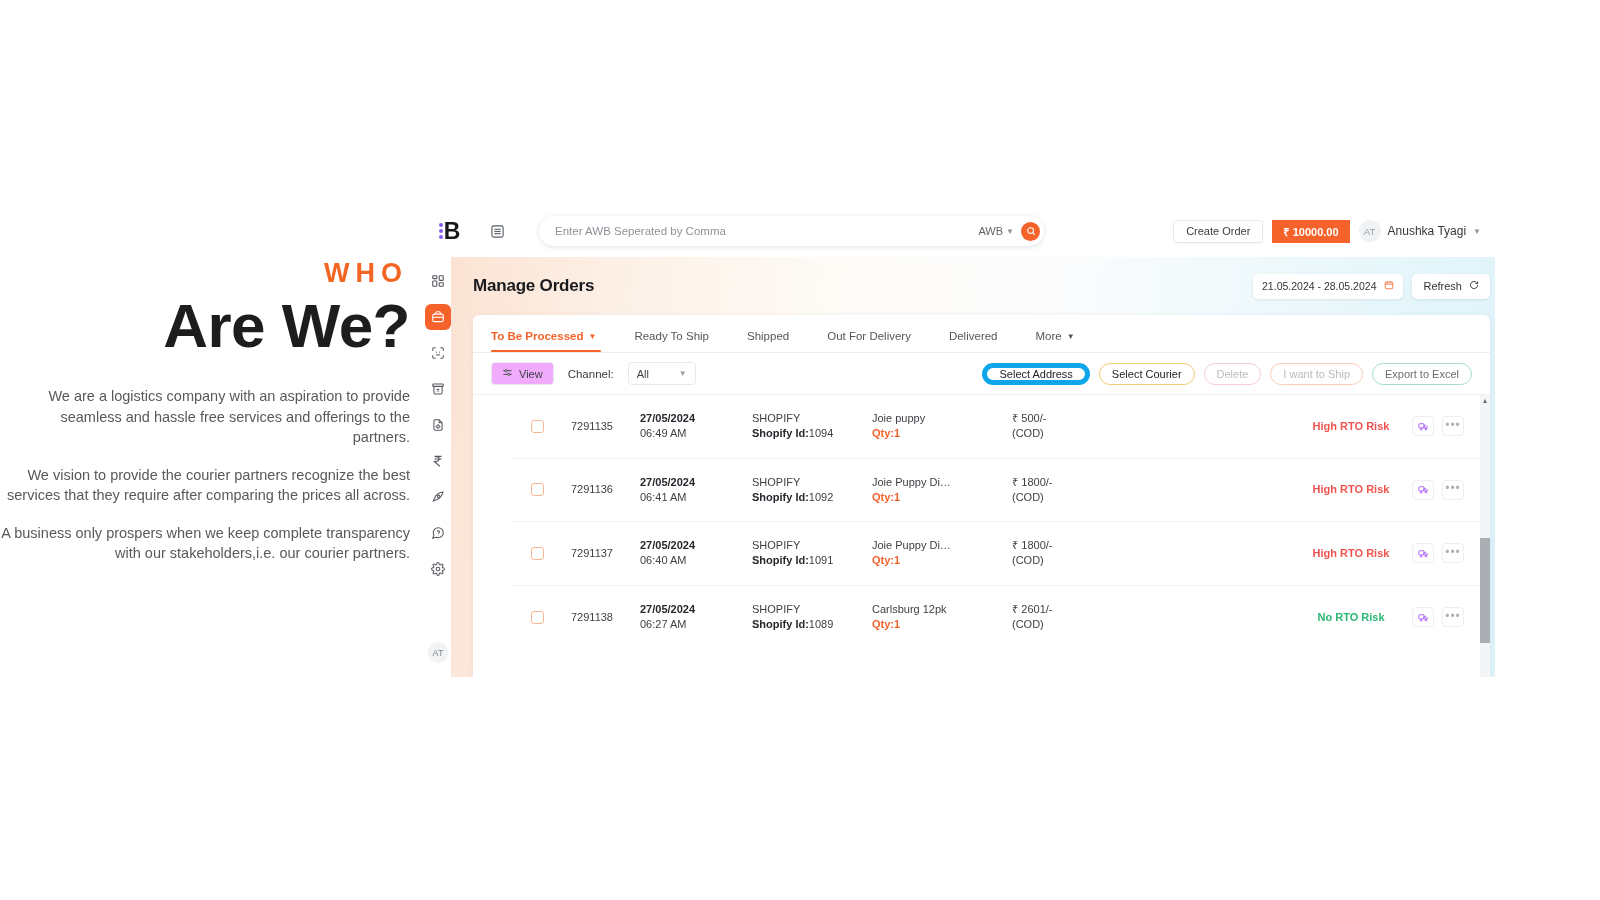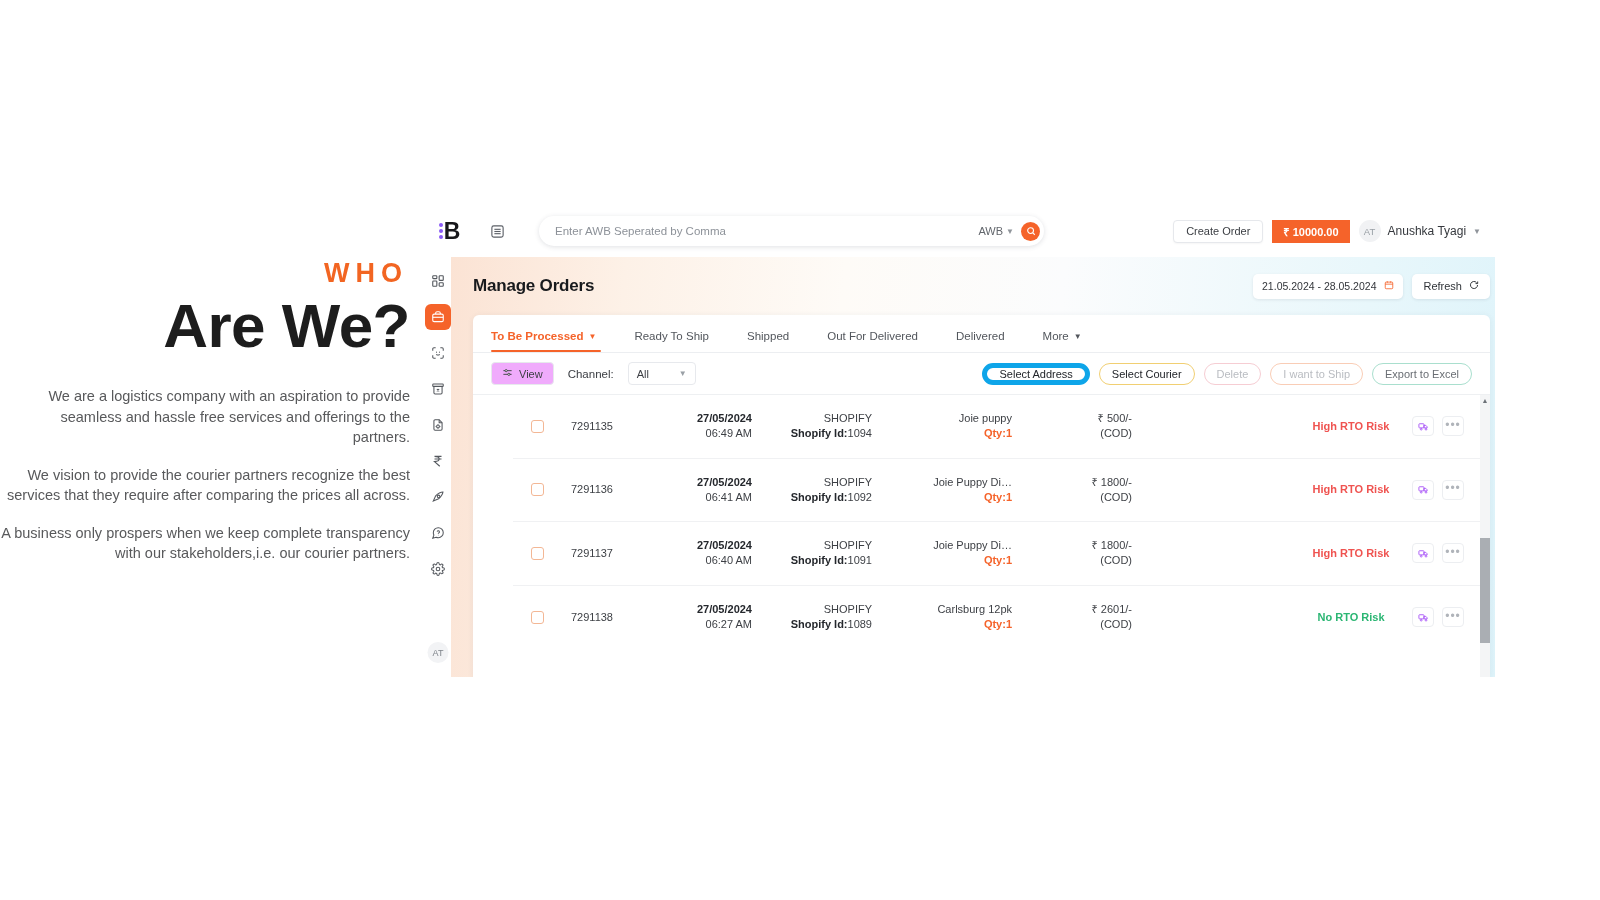--- a/index.html
+++ b/index.html
@@ -199,21 +199,21 @@
   .rows { padding-right: 10px; }
   .row {
     height: 63.5px; display:flex; align-items:center;
     border-bottom:1px solid #f0f1f3; padding: 0 6px 0 18px; margin-left: 40px;
   }
   .row:last-child { border-bottom:none; }
   .cb {
     width:13px;height:13px;border:1.4px solid #f3b795;border-radius:3px;background:#fff;
     flex:0 0 13px;
   }
-  .c { text-align:right; font-size:11px; color:#3c3f44; line-height:1.35; }
+  .c { text-align:left; font-size:11px; color:#3c3f44; line-height:1.35; }
   .c-id   { width: 96px; text-align:center; }
   .c-date { width: 112px; }
   .c-chan { width: 120px; }
   .c-prod { width: 140px; }
   .c-amt  { width: 120px; }
   .c-gap  { width: 158px; }
   .c-rto  { width: 122px; text-align:center; font-size:11px; font-weight:600; }
   .c-act  { flex:1; display:flex; align-items:center; justify-content:flex-end; gap:8px; padding-right: 10px;}
   .strong { font-weight:700; color:#25282d; }
   .qty { color:#F5632A; font-weight:700; }
@@ -403,21 +403,21 @@
               <span>To Be Processed</span>
               <span class="cv">▼</span>
             </div>
             <div class="tab">
               <span>Ready To Ship</span>
             </div>
             <div class="tab">
               <span>Shipped</span>
             </div>
             <div class="tab">
-              <span>Out For Delivered</span>
+              <span>Out For Delivery</span>
             </div>
             <div class="tab">
               <span>Delivered</span>
             </div>
             <div class="tab">
               <span>More</span>
               <span class="cv">▼</span>
             </div>
           </div>
 

